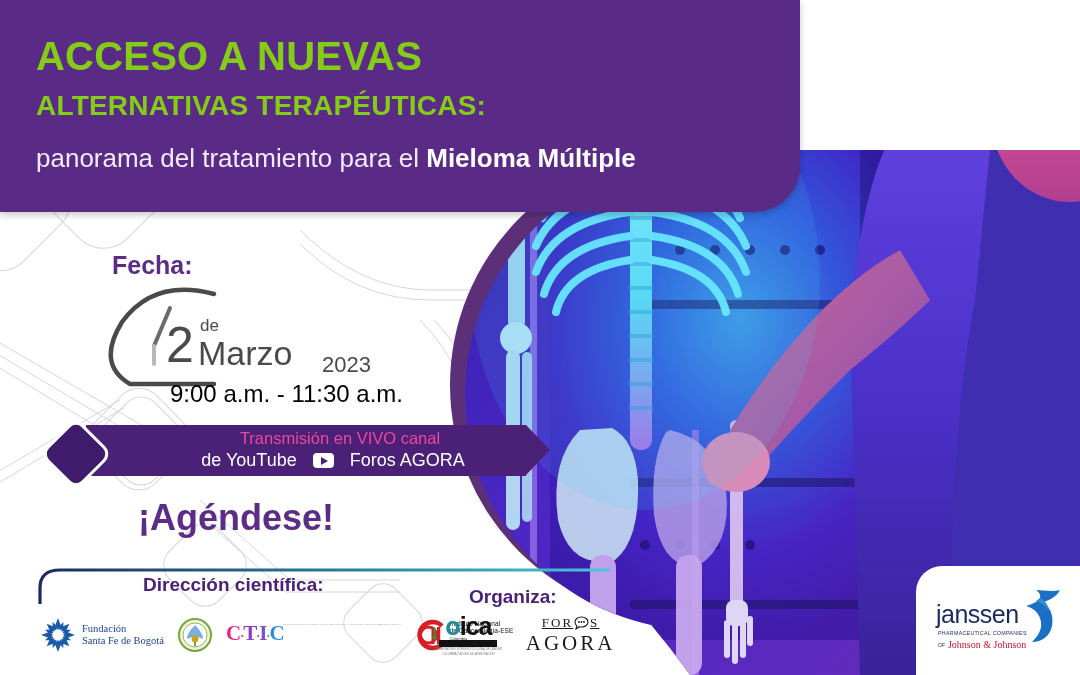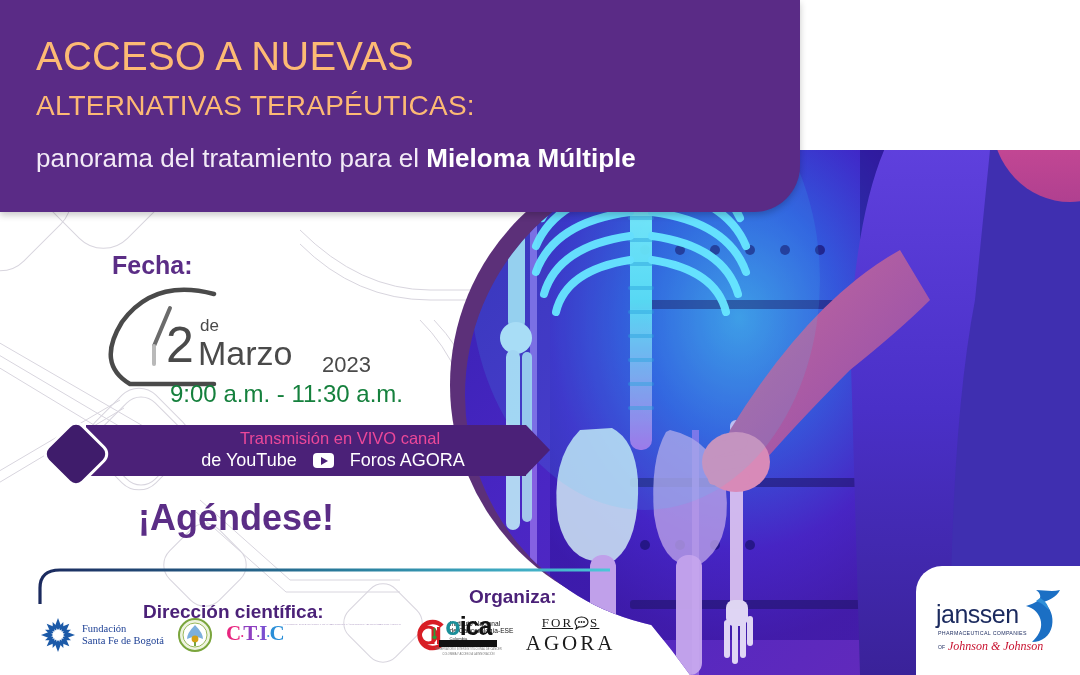--- a/index.html
+++ b/index.html
@@ -13,54 +13,54 @@
   
   .photo-wrap{position:absolute;left:430px;top:0;width:650px;height:675px;z-index:2;overflow:hidden;}
   .photo-rim{position:absolute;left:20px;top:150px;width:470px;height:470px;border-radius:50%;
              background:#5c3079;}
   .photo-img{position:absolute;inset:0;}
 
   
   .header{position:absolute;left:0;top:0;width:800px;height:212px;background:#5a2b86;z-index:4;
           border-bottom-right-radius:46px;
           box-shadow:0 3px 7px rgba(0,0,0,.22);}
-  .title-l1,.title-l2{color:#fdba74;font-weight:400;letter-spacing:.2px;}
+  .title-l1,.title-l2{color:#84cc16;font-weight:700;letter-spacing:.2px;}
   .title-l1{position:absolute;left:36px;top:34px;font-size:40px;line-height:44px;}
   .title-l2{position:absolute;left:36px;top:84px;font-size:28px;line-height:44px;}
   .subtitle{position:absolute;left:36px;top:143px;font-size:26px;color:#f2eaf6;white-space:nowrap;}
   .subtitle b{font-weight:700;color:#ffffff;}
 
   
   .fecha-label{position:absolute;left:112px;top:251px;font-size:25px;font-weight:700;color:#5b2d86;z-index:6;}
   .clock{position:absolute;left:96px;top:282px;z-index:5;}
   .date-day{position:absolute;left:163px;top:288px;font-size:33px;color:#4a4a4a;z-index:6;}
   .date-num{position:absolute;left:166px;top:320px;font-size:50px;color:#4a4a4a;line-height:50px;z-index:6;}
   .date-de{position:absolute;left:200px;top:316px;font-size:17px;color:#4a4a4a;z-index:6;}
   .date-month{position:absolute;left:198px;top:334px;font-size:34px;color:#4a4a4a;z-index:6;}
   .date-year{position:absolute;left:322px;top:352px;font-size:22px;color:#4a4a4a;z-index:6;}
-  .date-time{position:absolute;left:170px;top:380px;font-size:24px;color:#15803d;z-index:6;text-align:center;}
+  .date-time{position:absolute;left:170px;top:380px;font-size:24px;color:#000000;z-index:6;text-align:center;}
 
   
   .bc-band{position:absolute;left:86px;top:425px;width:440px;height:51px;background:#4b2178;z-index:5;}
   .bc-band:after{content:"";position:absolute;right:-24px;top:0;border-top:25.5px solid transparent;
                  border-bottom:25.5px solid transparent;border-left:24px solid #4b2178;}
   .bc-diamond{position:absolute;left:50px;top:428px;width:46px;height:46px;background:#3f1c6b;
               border:3px solid #ffffff;border-radius:11px;transform:rotate(45deg);z-index:6;}
   .bc-t1{position:absolute;left:150px;top:429px;width:380px;font-size:16.5px;color:#ec4899;z-index:7;}
   .bc-t2{position:absolute;left:136px;top:450px;width:394px;font-size:18px;color:#fff;z-index:7;
          display:flex;align-items:center;gap:16px;}
   .yt{display:inline-block;width:21px;height:15px;background:#fff;border-radius:4px;position:relative;}
   .yt:after{content:"";position:absolute;left:8px;top:3.5px;border-top:4px solid transparent;
             border-bottom:4px solid transparent;border-left:7px solid #4b2178;}
 
   .agendese{position:absolute;left:138px;top:497px;font-size:36px;font-weight:700;color:#5b2d86;z-index:6;}
 
   
   .footer-rule{position:absolute;left:38px;top:566px;width:572px;height:38px;z-index:6;}
-  .dir-label{position:absolute;left:143px;top:601px;font-size:19px;font-weight:700;color:#4b2178;z-index:7;}
+  .dir-label{position:absolute;left:143px;top:574px;font-size:19px;font-weight:700;color:#4b2178;z-index:7;}
   .org-label{position:absolute;left:469px;top:586px;font-size:19px;font-weight:700;color:#4b2178;z-index:7;}
   .logos{position:absolute;left:40px;top:608px;height:54px;z-index:7;display:flex;align-items:center;gap:14px;}
   .logos-org{position:absolute;left:435px;top:608px;height:54px;z-index:7;display:flex;align-items:center;gap:24px;}
 
   .fsfb{display:flex;align-items:center;gap:6px;}
   .fsfb-txt{font-family:"Liberation Serif","DejaVu Serif",serif;font-size:10.5px;color:#1c3f94;line-height:12px;}
   .ctic{display:flex;flex-direction:row;font-family:Liberation Serif, serif;}
   .ctic-row{font-size:21px;font-weight:700;letter-spacing:-1px;line-height:21px;}
   .ctic-sub{font-size:2.6px;color:#8a6fa8;line-height:3.4px;text-align:center;}
   .inc{display:flex;align-items:center;gap:3px;}
@@ -75,21 +75,21 @@
          font-family:"Liberation Serif","DejaVu Serif",serif;color:#1a1a1a;}
   .foros-t{font-size:13px;letter-spacing:2px;display:flex;align-items:center;text-decoration:underline;}
   .foros-b{font-size:21px;letter-spacing:3px;}
 
   
   .janssen{position:absolute;left:916px;top:566px;width:164px;height:109px;background:#fff;
            border-top-left-radius:26px;z-index:8;}
   .j-name{position:absolute;left:20px;top:34px;font-size:25px;color:#1b2a5e;letter-spacing:-.5px;}
   .j-sub1{position:absolute;left:22px;top:64px;font-size:5.3px;color:#1b2a5e;letter-spacing:.3px;}
   .j-sub2{position:absolute;left:22px;top:73px;font-size:5px;color:#1b2a5e;display:flex;gap:3px;align-items:center;}
-  .j-jj{font-family:"Liberation Serif","DejaVu Serif",serif;font-style:italic;color:#c8102e;font-size:12px;}
+  .j-jj{font-family:"Liberation Serif","DejaVu Serif",serif;color:#c8102e;font-size:10px;}
   .j-bird{position:absolute;right:16px;top:22px;}
 </style>
 </head>
 <body>
 
 <div class="stage">
 
   <svg class="bg-pattern" viewBox="0 0 540 475" preserveAspectRatio="none">
     <g fill="none" stroke="#d8d5de" stroke-width="1">
       <rect x="-60" y="-60" width="120" height="120" rx="34" transform="rotate(45 0 0)"></rect>

